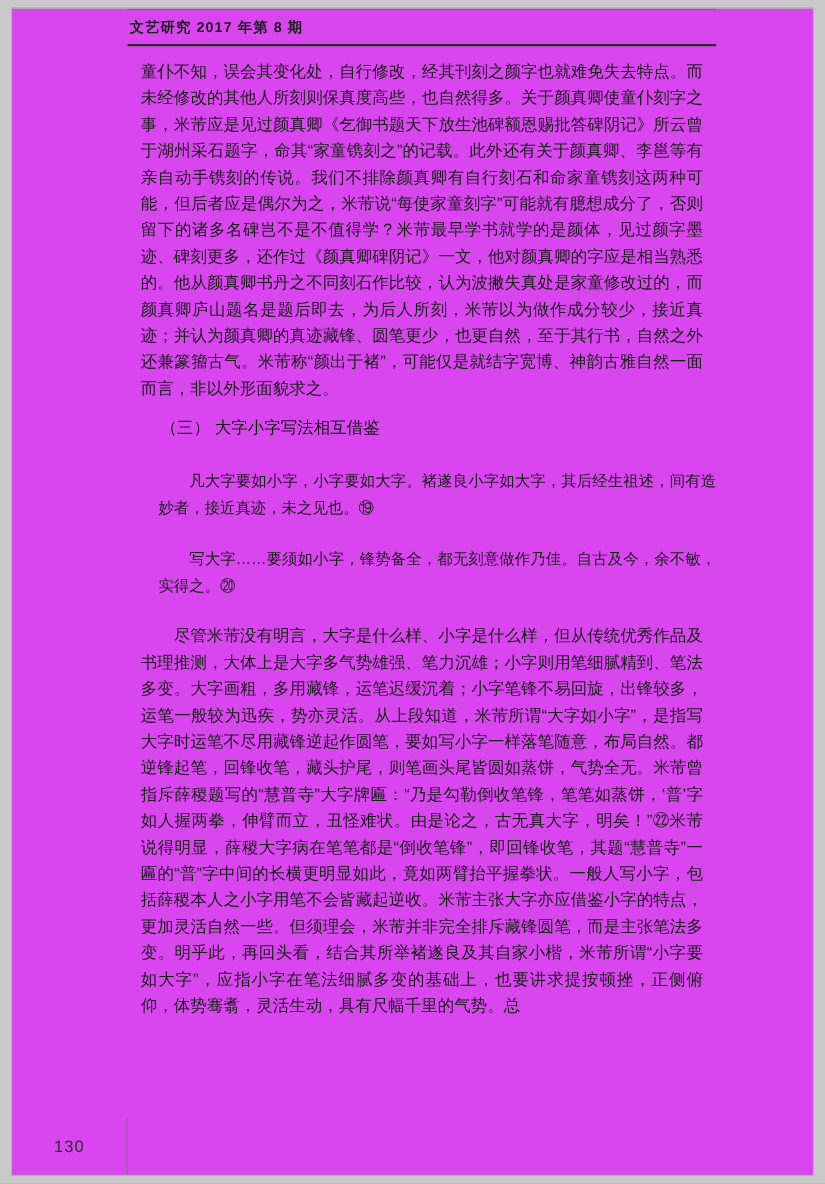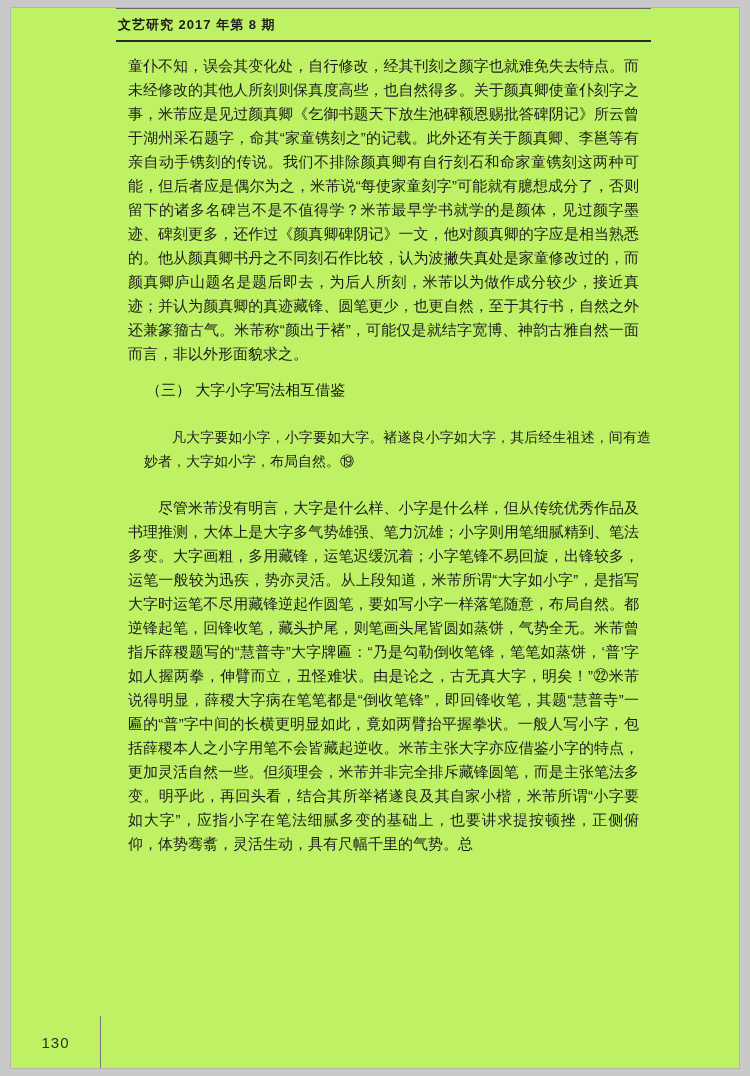--- a/index.html
+++ b/index.html
@@ -7,21 +7,21 @@
     padding: 0;
     background: #c9c9c9;
     font-family: "Liberation Sans", "DejaVu Sans", sans-serif;
   }
   .page {
     position: relative;
     box-sizing: border-box;
     width: 730px;
     height: 1062px;
     margin: 7px auto 7px auto;
-    background: #bef264;
+    background: #d946ef;
     border: 1px solid #b4b4b4;
     padding: 0 88px 0 105px;
     overflow: hidden;
   }
   .page-header {
     border-top: 1px solid #666;
     border-bottom: 2px solid #2b2b2b;
     padding: 7px 2px 6px 2px;
   }
   .journal-issue {
@@ -48,21 +48,21 @@
     margin: 23px 0 23px 2em;
     text-indent: 2em;
     font-size: 14px;
     line-height: 24px;
     color: #1c1c1c;
   }
   .page-footer {
     position: absolute;
     left: 0;
     bottom: 0;
-    width: 90px;
+    width: 105px;
     height: 52px;
     display: flex;
     align-items: center;
   }
   .page-number {
     flex: 1;
     text-align: center;
     font-size: 15px;
     color: #2e2e2e;
     letter-spacing: 1px;
@@ -82,23 +82,24 @@
     <div class="journal-issue">文艺研究 2017 年第 8 期</div>
   </header>
 
   <main class="article-body">
 
     <p class="para">童仆不知，误会其变化处，自行修改，经其刊刻之颜字也就难免失去特点。而未经修改的其他人所刻则保真度高些，也自然得多。关于颜真卿使童仆刻字之事，米芾应是见过颜真卿《乞御书题天下放生池碑额恩赐批答碑阴记》所云曾于湖州采石题字，命其“家童镌刻之”的记载。此外还有关于颜真卿、李邕等有亲自动手镌刻的传说。我们不排除颜真卿有自行刻石和命家童镌刻这两种可能，但后者应是偶尔为之，米芾说“每使家童刻字”可能就有臆想成分了，否则留下的诸多名碑岂不是不值得学？米芾最早学书就学的是颜体，见过颜字墨迹、碑刻更多，还作过《颜真卿碑阴记》一文，他对颜真卿的字应是相当熟悉的。他从颜真卿书丹之不同刻石作比较，认为波撇失真处是家童修改过的，而颜真卿庐山题名是题后即去，为后人所刻，米芾以为做作成分较少，接近真迹；并认为颜真卿的真迹藏锋、圆笔更少，也更自然，至于其行书，自然之外还兼篆籀古气。米芾称“颜出于褚”，可能仅是就结字宽博、神韵古雅自然一面而言，非以外形面貌求之。</p>
 
     <p class="section-heading">（三） 大字小字写法相互借鉴</p>
 
 
-    <blockquote class="quote">凡大字要如小字，小字要如大字。褚遂良小字如大字，其后经生祖述，间有造妙者，大字如小字，布局自然。⑲</blockquote>
+    <blockquote class="quote">凡大字要如小字，小字要如大字。褚遂良小字如大字，其后经生祖述，间有造妙者，接近真迹，未之见也。⑲</blockquote>
 
 
+    <blockquote class="quote">写大字……要须如小字，锋势备全，都无刻意做作乃佳。自古及今，余不敏，实得之。⑳</blockquote>
 
 
 
     <p class="para indent">尽管米芾没有明言，大字是什么样、小字是什么样，但从传统优秀作品及书理推测，大体上是大字多气势雄强、笔力沉雄；小字则用笔细腻精到、笔法多变。大字画粗，多用藏锋，运笔迟缓沉着；小字笔锋不易回旋，出锋较多，运笔一般较为迅疾，势亦灵活。从上段知道，米芾所谓“大字如小字”，是指写大字时运笔不尽用藏锋逆起作圆笔，要如写小字一样落笔随意，布局自然。都逆锋起笔，回锋收笔，藏头护尾，则笔画头尾皆圆如蒸饼，气势全无。米芾曾指斥薛稷题写的“慧普寺”大字牌匾：“乃是勾勒倒收笔锋，笔笔如蒸饼，‘普’字如人握两拳，伸臂而立，丑怪难状。由是论之，古无真大字，明矣！”㉒米芾说得明显，薛稷大字病在笔笔都是“倒收笔锋”，即回锋收笔，其题“慧普寺”一匾的“普”字中间的长横更明显如此，竟如两臂抬平握拳状。一般人写小字，包括薛稷本人之小字用笔不会皆藏起逆收。米芾主张大字亦应借鉴小字的特点，更加灵活自然一些。但须理会，米芾并非完全排斥藏锋圆笔，而是主张笔法多变。明乎此，再回头看，结合其所举褚遂良及其自家小楷，米芾所谓“小字要如大字”，应指小字在笔法细腻多变的基础上，也要讲求提按顿挫，正侧俯仰，体势骞翥，灵活生动，具有尺幅千里的气势。总</p>
 
   </main>
 
   <footer class="page-footer">
     <span class="page-number">130</span>
     <span class="footer-divider"></span>

